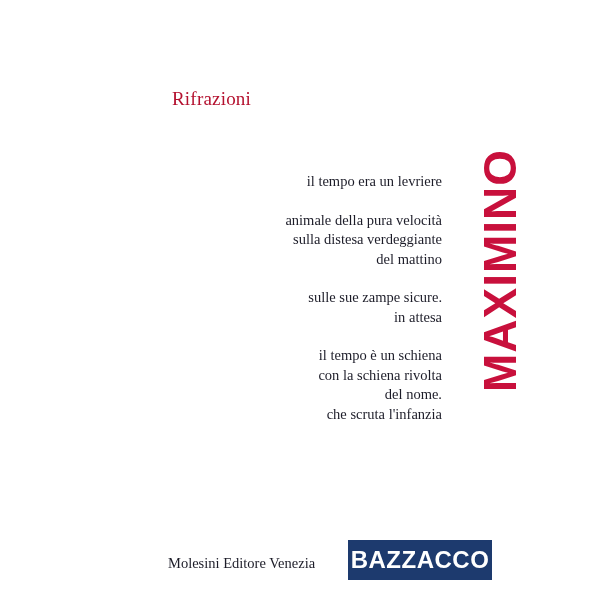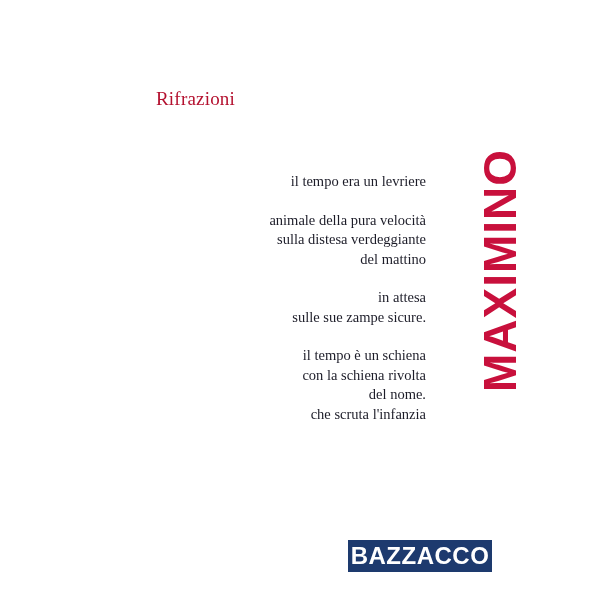--- a/index.html
+++ b/index.html
@@ -40,21 +40,21 @@
     font-weight: bold;
     font-size: 46px;
     letter-spacing: 1px;
     color: #c8103c;
     white-space: nowrap;
   }
 
   
   .poem-area {
     position: absolute;
-    left: 156px;
+    left: 172px;
     top: 88px;
     width: 270px;
   }
   .poem-title {
     font-family: "Liberation Serif", serif;
     font-size: 19px;
     color: #b4112f;
     margin: 0 0 0 0;
     letter-spacing: 0.2px;
   }
@@ -81,21 +81,21 @@
     top: 555px;
     font-family: "Liberation Serif", serif;
     font-size: 14.5px;
     color: #1c1c28;
   }
   .imprint-badge {
     position: absolute;
     left: 348px;
     top: 540px;
     width: 144px;
-    height: 32px;
+    height: 40px;
     background: #1d3a6e;
     display: flex;
     align-items: center;
     justify-content: center;
   }
   .imprint-text {
     font-family: "Liberation Sans", sans-serif;
     font-weight: bold;
     font-size: 24px;
     letter-spacing: 0.5px;
@@ -120,32 +120,33 @@
         <span class="line">il tempo era un levriere</span>
       </p>
 
       <p class="stanza">
         <span class="line">animale della pura velocità</span>
         <span class="line">sulla distesa verdeggiante</span>
         <span class="line">del mattino</span>
       </p>
 
       <p class="stanza">
+        <span class="line">sulle sue zampe sicure.</span>
         <span class="line">in attesa</span>
-        <span class="line">sulle sue zampe sicure.</span>
       </p>
 
       <p class="stanza">
         <span class="line">il tempo è un schiena</span>
         <span class="line">con la schiena rivolta</span>
         <span class="line">del nome.</span>
         <span class="line">che scruta l'infanzia</span>
       </p>
 
     </div>
   </div>
 
+  <div class="publisher">Molesini Editore Venezia</div>
 
   <div class="imprint-badge">
     <span class="imprint-text">BAZZACCO</span>
   </div>
 
 </div>
 
 </body></html>

